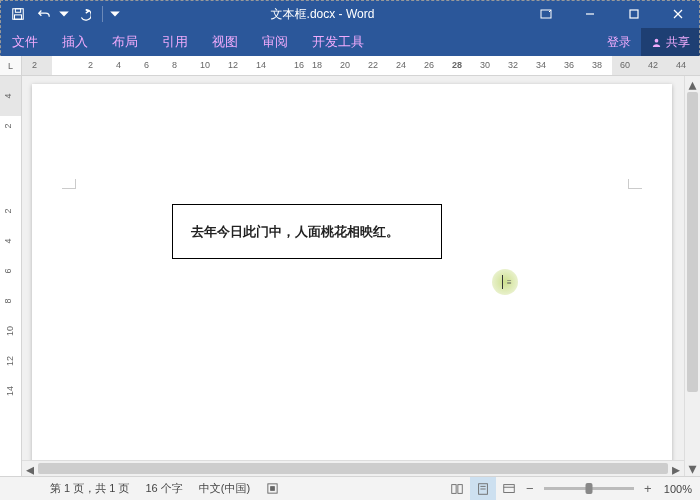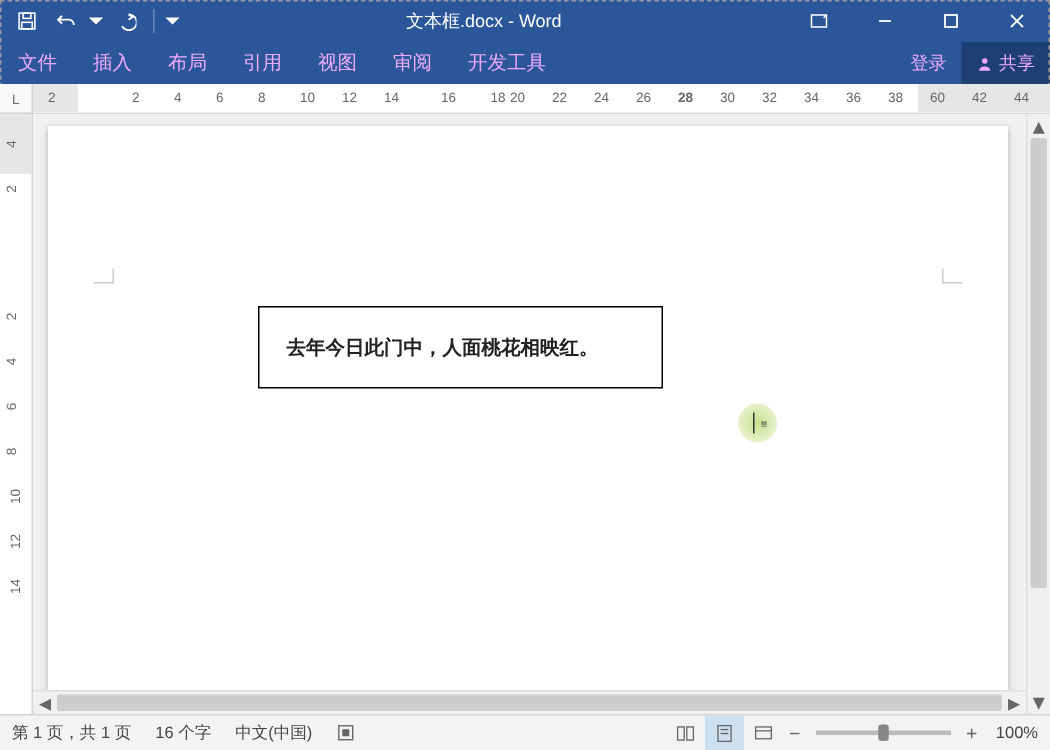--- a/index.html
+++ b/index.html
@@ -50,21 +50,21 @@
 .scrollbar-right { position: absolute; right: 0; top: 76px; bottom: 24px; width: 16px; background: #f0f0f0; border-left: 1px solid #ddd; }
 .scroll-up, .scroll-down { height: 16px; display: flex; align-items: center; justify-content: center; color: #666; }
 .scroll-thumb { position: absolute; top: 16px; left: 2px; right: 2px; height: 300px; background: #cdcdcd; border-radius: 2px; }
 
 .scrollbar-bottom { position: absolute; left: 22px; right: 16px; bottom: 24px; height: 16px; background: #f0f0f0; border-top: 1px solid #ddd; }
 .scroll-left-b, .scroll-right-b { position: absolute; width: 16px; height: 16px; display: flex; align-items: center; justify-content: center; color: #666; }
 .scroll-left-b { left: 0; }
 .scroll-right-b { right: 0; }
 .scroll-thumb-h { position: absolute; left: 16px; right: 16px; top: 2px; bottom: 2px; background: #cdcdcd; border-radius: 2px; }
 
-.statusbar { position: absolute; bottom: 0; left: 0; right: 0; height: 24px; background: #f3f3f3; border-top: 1px solid #d4d4d4; display: flex; align-items: center; font-size: 11px; color: #444; }
+.statusbar { position: absolute; bottom: 0; left: 0; right: 0; height: 24px; background: #f3f3f3; border-top: 1px solid #d4d4d4; display: flex; align-items: center; font-size: 11px; color: #444; padding-left: 42px; }
 .status-item { padding: 0 8px; height: 100%; display: flex; align-items: center; gap: 3px; border-right: 0px solid #ddd; }
 .status-spacer { flex: 1; }
 .view-btn { width: 26px; height: 24px; display: flex; align-items: center; justify-content: center; color: #666; }
 .view-btn.active { background: #cde0f0; }
 .view-btn svg { width: 14px; height: 14px; }
 .zoom-slider { width: 90px; height: 3px; background: #bbb; margin: 0 6px; position: relative; }
 .zoom-slider::before { content: ""; position: absolute; left: 50%; top: -4px; width: 1px; height: 11px; background: #888; }
 .zoom-handle { position: absolute; left: 50%; top: -4px; width: 7px; height: 11px; background: #888; border-radius: 2px; transform: translateX(-50%); }
 .zoom-minus, .zoom-plus { width: 16px; text-align: center; color: #666; font-size: 13px; }
 .zoom-pct { padding: 0 8px; }
@@ -173,21 +173,21 @@
         <span class="ruler-num" style="left: 0px;">2</span>
         <span class="ruler-num" style="left: 28px;"></span>
         <span class="ruler-num" style="left: 56px;">2</span>
         <span class="ruler-num" style="left: 84px;">4</span>
         <span class="ruler-num" style="left: 112px;">6</span>
         <span class="ruler-num" style="left: 140px;">8</span>
         <span class="ruler-num" style="left: 168px;">10</span>
         <span class="ruler-num" style="left: 196px;">12</span>
         <span class="ruler-num" style="left: 224px;">14</span>
         <span class="ruler-num" style="left: 252px; margin-left: 10px;">16</span>
-        <span class="ruler-num" style="left: 295px;">18</span>
+        <span class="ruler-num" style="left: 280px;">18</span>
         <span class="ruler-num" style="left: 308px;">20</span>
         <span class="ruler-num" style="left: 336px;">22</span>
         <span class="ruler-num" style="left: 364px;">24</span>
         <span class="ruler-num" style="left: 392px;">26</span>
         <span class="ruler-num" style="left: 420px; font-weight: bold;">28</span>
         <span class="ruler-num" style="left: 448px;">30</span>
         <span class="ruler-num" style="left: 476px;">32</span>
         <span class="ruler-num" style="left: 504px;">34</span>
         <span class="ruler-num" style="left: 532px;">36</span>
         <span class="ruler-num" style="left: 560px;">38</span>

